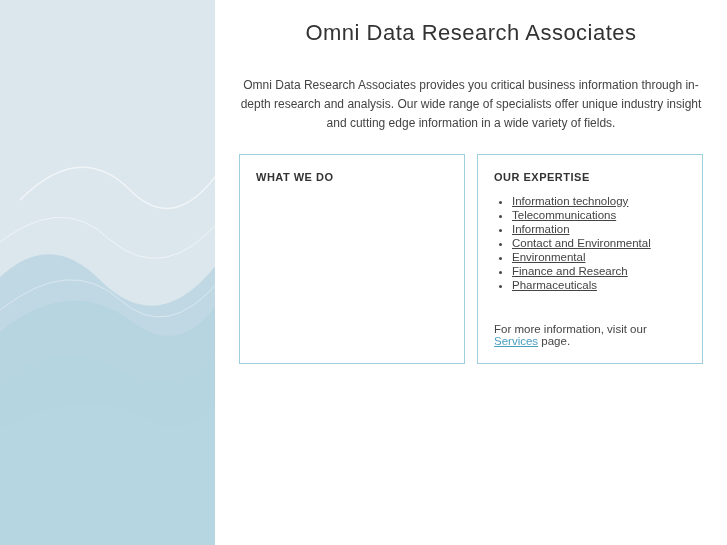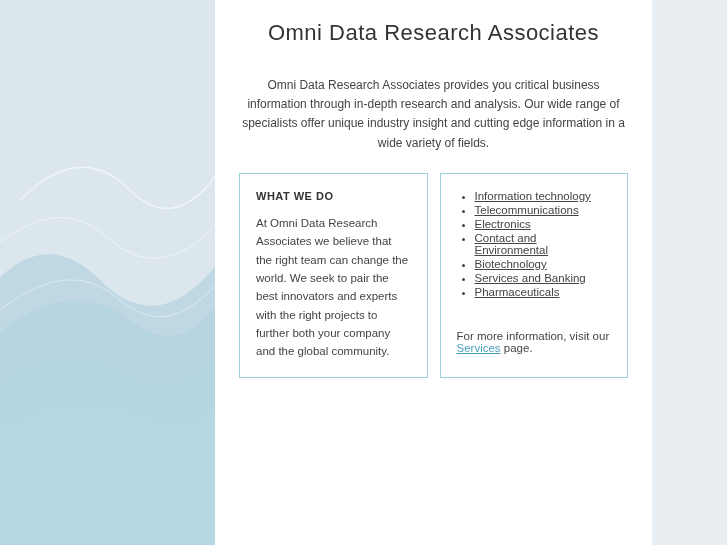--- a/index.html
+++ b/index.html
@@ -8,21 +8,21 @@
       font-size: 13px;
       background: #e8eef2;
       width: 727px;
       height: 545px;
       overflow: hidden;
       position: relative;
     }
 
     .page-wrapper {
       display: flex;
-      width: 652px;
+      width: 727px;
       height: 545px;
       position: relative;
       z-index: 1;
       background: #dde6ec;
     }
 
     
     .sidebar {
       width: 215px;
       min-width: 215px;
@@ -177,31 +177,31 @@
 
   <div class="main-content">
     <h1 class="page-title">Omni Data Research Associates</h1>
 
     <p class="intro-text">Omni Data Research Associates provides you critical business information through in-depth research and analysis. Our wide range of specialists offer unique industry insight and cutting edge information in a wide variety of fields.</p>
 
     <div class="cards-row">
 
       <div class="card">
         <div class="card-title">WHAT WE DO</div>
-        <div class="card-body">At Omni Data Research Associates we believe that the right team can change the world. We seek to pair the best innovators and experts with the right projects to further both your company and the global community.</div>
       </div>
 
       <div class="card">
+        <div class="card-title">OUR EXPERTISE</div>
         <ul class="expertise-list" id="expertise-list">
         <li>Information technology</li>
             <li>Telecommunications</li>
-            <li>Electronics</li>
+            <li>Information</li>
             <li>Contact and Environmental</li>
-            <li>Biotechnology</li>
-            <li>Services and Banking</li>
+            <li>Environmental</li>
+            <li>Finance and Research</li>
             <li>Pharmaceuticals</li>
           </ul>
         <p class="more-info">
           <span>For more information, visit our </span><a href="#">Services</a><span> page.</span>
         </p>
       </div>
     </div>
   </div>
 </div>
 

